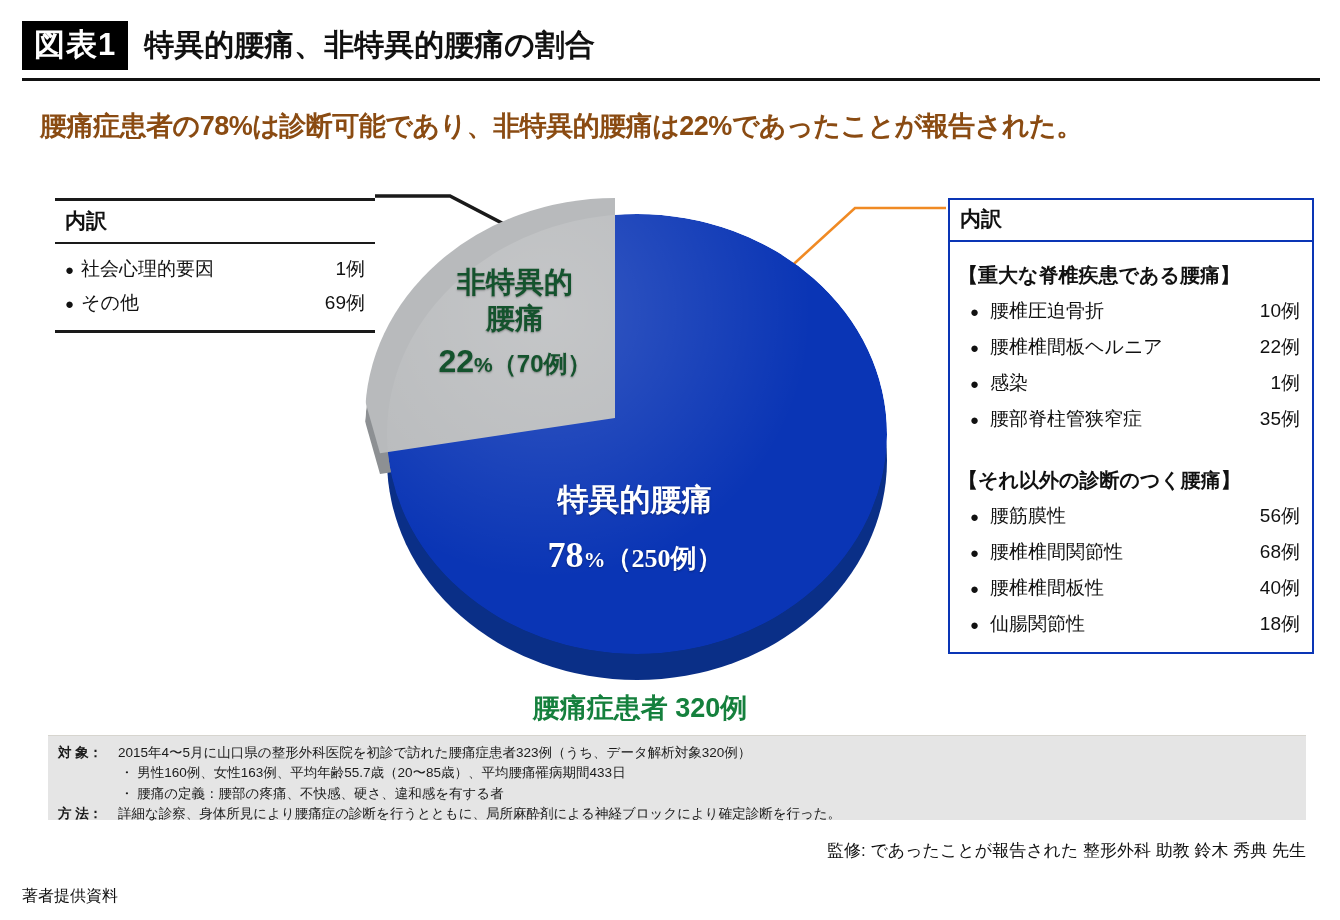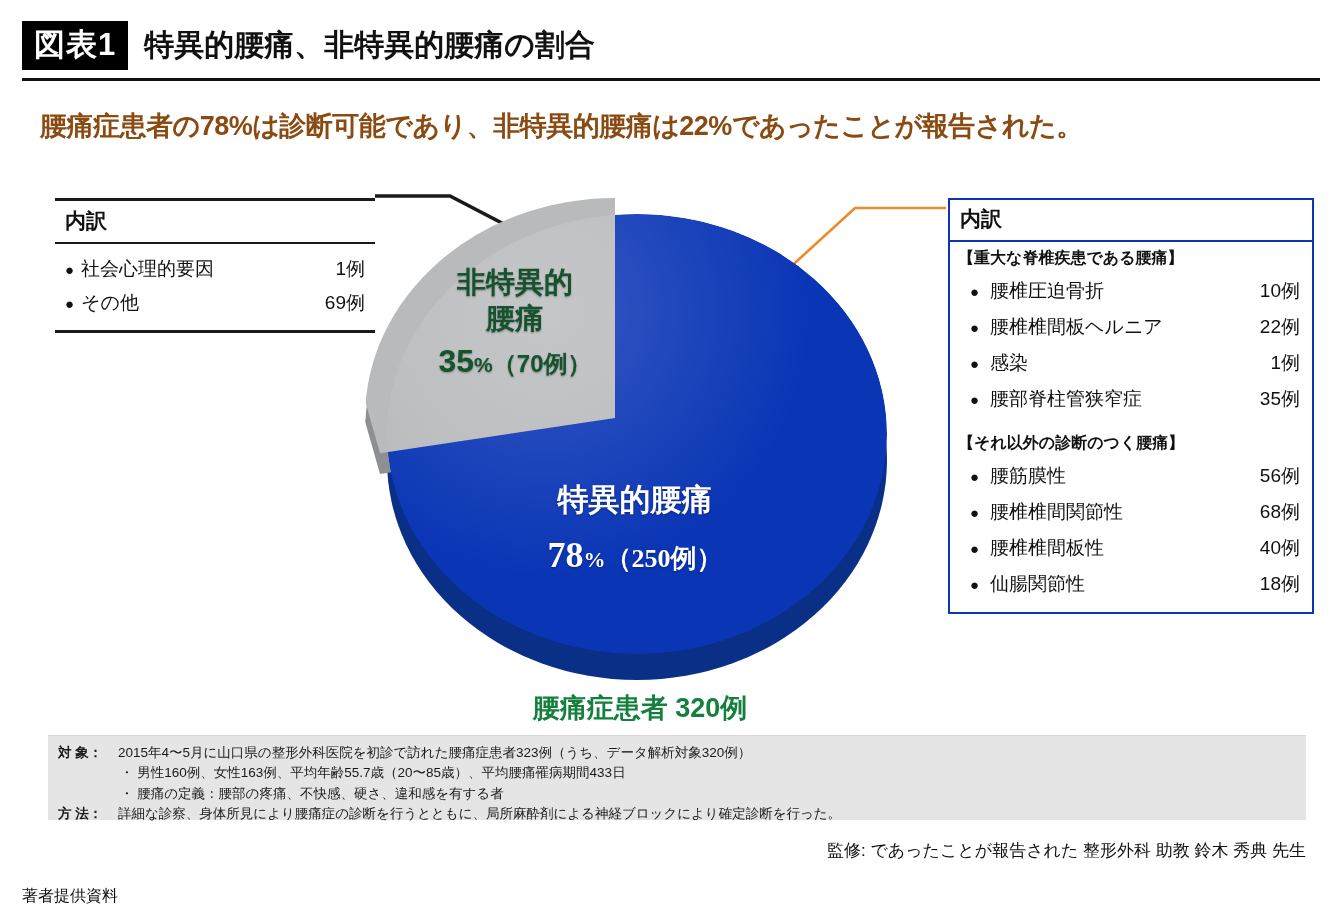--- a/index.html
+++ b/index.html
@@ -128,21 +128,21 @@
   
   #box-right {
     position:absolute; left:948px; top:198px; width:366px;
     border:2px solid #0a35b5; background:#fff;
   }
   #box-right .bx-head {
     font-size:21px; font-weight:bold; padding:5px 10px 7px 10px;
     border-bottom:2px solid #0a35b5;
   }
   #box-right .grp {
-    font-size:16px; font-weight:bold; padding:6px 8px 2px 8px;
+    font-size:20px; font-weight:bold; padding:20px 8px 2px 8px;
   }
   #box-right .bx-body { padding:2px 12px 10px 12px; }
   #box-right .row { font-size:19px; padding:5px 0 5px 8px; }
   #box-right .row .bullet { width:20px; }
 
   
   #leaders { position:absolute; left:0; top:0; width:1340px; height:920px; pointer-events:none; }
 
   
   #notes {
@@ -189,21 +189,21 @@
     <div class="slice-blue"></div>
   </div>
   <div id="grey-slice">
     <div class="g-top"></div>
   </div>
   <div id="pie-gloss"></div>
 
   <div class="pie-label" id="label-nonspec">
     <span>非特異的</span><br>
     <span>腰痛</span>
-    <span class="pct"><span>35</span><small>%</small><span class="cases">（70例）</span></span>
+    <span class="pct"><span>22</span><small>%</small><span class="cases">（70例）</span></span>
   </div>
 
   <div class="pie-label" id="label-spec">
     <span>特異的腰痛</span>
     <span class="pct"><span>78</span><small>%</small><span class="cases">（250例）</span></span>
   </div>
 </div>
 
 <div id="total-caption">腰痛症患者 320例</div>
 

